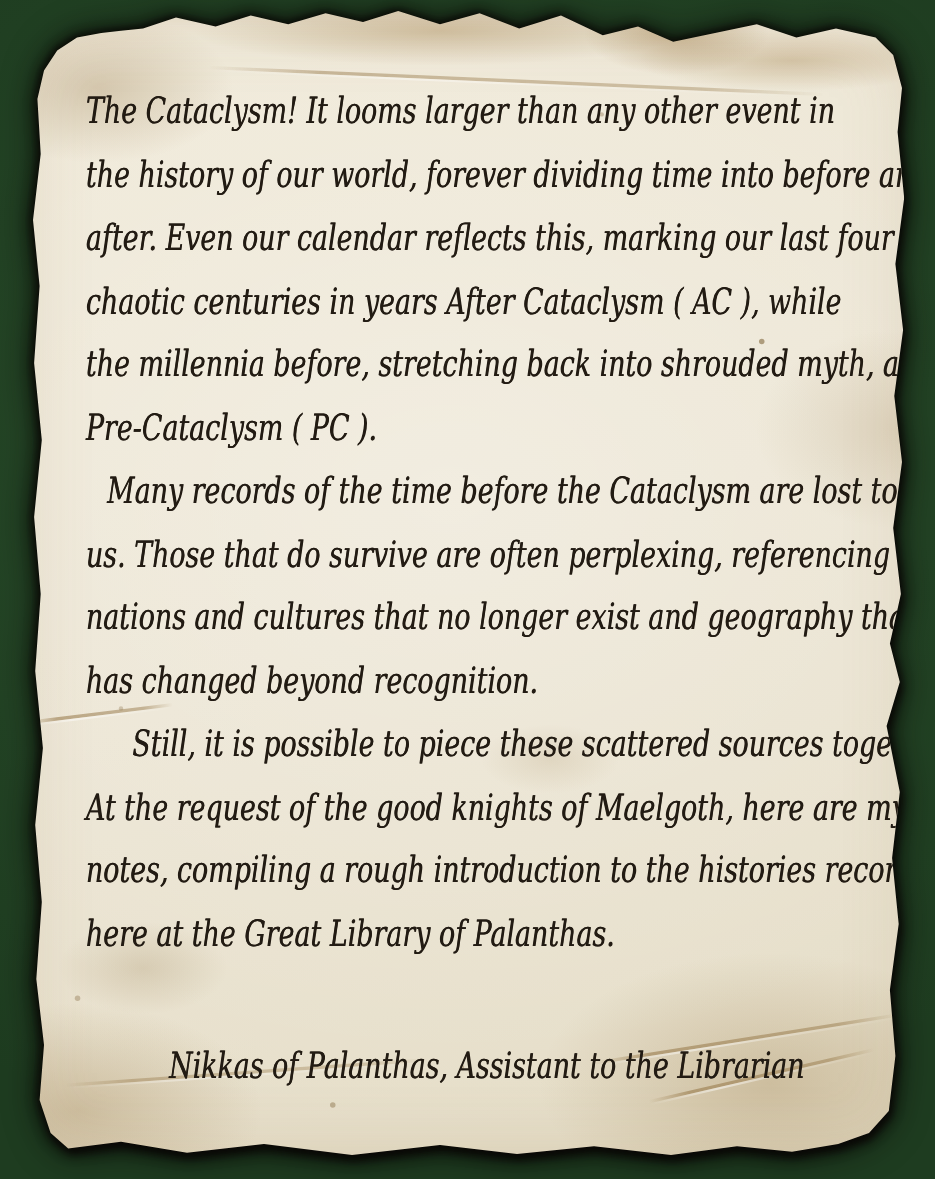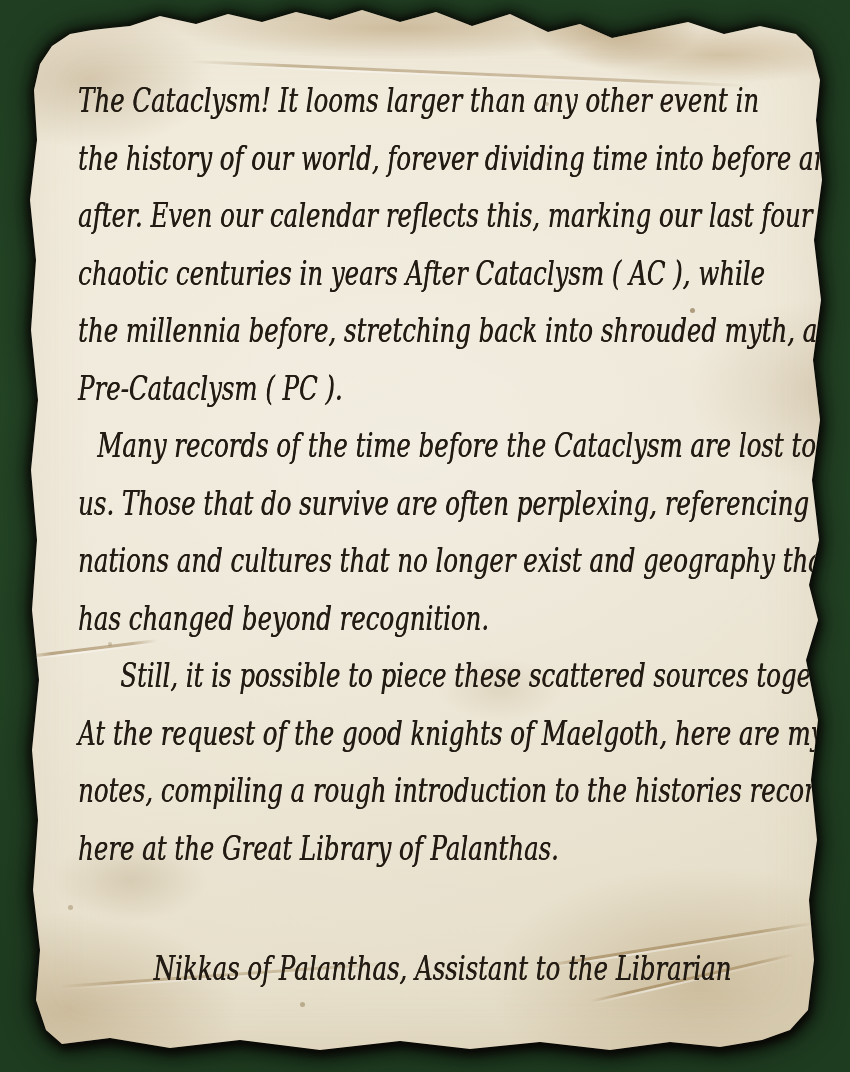--- a/index.html
+++ b/index.html
@@ -49,20 +49,21 @@
       762px 1040px, 790px 1030px, 808px 1010px,
       814px 960px, 809px 900px, 817px 840px, 811px 780px, 818px 720px,
       806px 660px, 818px 620px, 809px 585px, 819px 540px, 812px 480px,
       820px 420px, 813px 360px, 821px 300px, 814px 240px, 822px 180px,
       816px 120px, 820px 80px, 812px 50px, 796px 34px,
       760px 26px, 724px 34px, 688px 22px, 650px 30px, 612px 38px, 580px 24px,
       548px 32px, 510px 14px, 472px 26px, 436px 12px, 400px 22px, 362px 10px,
       330px 20px, 296px 12px, 262px 22px, 228px 14px, 196px 24px, 160px 16px,
       130px 26px, 110px 28px
     );
+    border-radius: 28px;
   }
   .crease {
     position: absolute;
     height: 3px;
     background: linear-gradient(90deg, rgba(146,115,66,0) 0%, rgba(146,115,66,0.55) 18%, rgba(146,115,66,0.45) 80%, rgba(146,115,66,0) 100%);
     border-radius: 2px;
     transform-origin: left center;
   }
   .crease::after {
     content: "";

